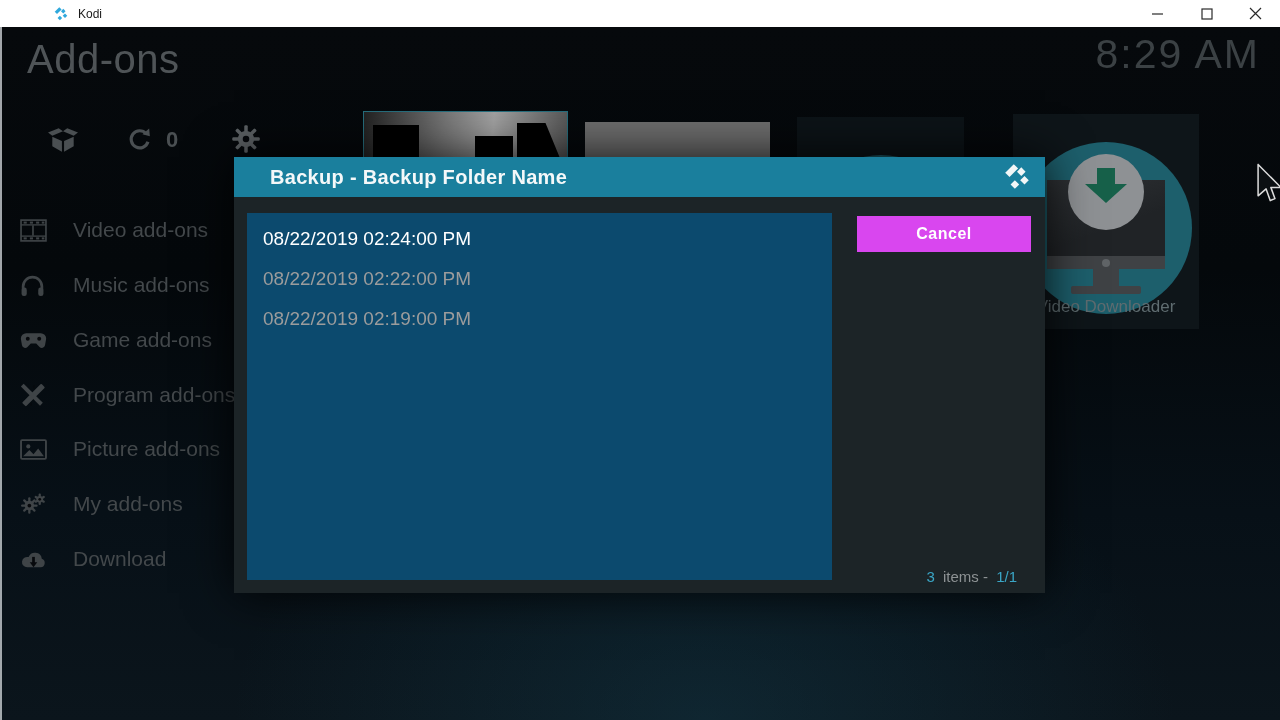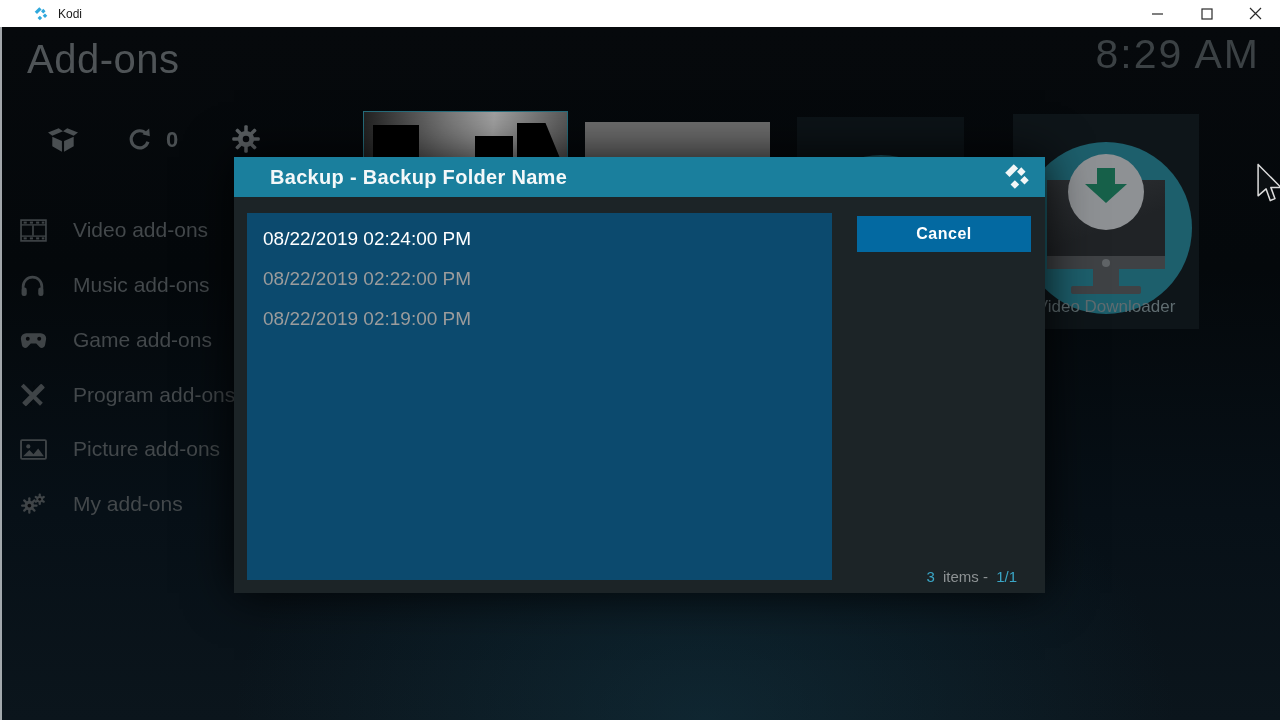--- a/index.html
+++ b/index.html
@@ -2,21 +2,21 @@
 <html><head>
 <meta charset="utf-8">
 <style>
   * { margin:0; padding:0; box-sizing:border-box; }
   html,body { width:1280px; height:720px; overflow:hidden; background:#000;
               font-family:"Liberation Sans", sans-serif; }
   #screen { position:absolute; top:0; left:0; width:1280px; height:720px; }
 
   
   .titlebar { position:absolute; top:0; left:0; right:0; height:27px; background:#ffffff;
-              display:flex; align-items:center; z-index:40; }
+              display:flex; align-items:center; z-index:40;padding-left:20px; }
   .app-icon { margin-left:33px; width:16px; height:16px; }
   .title-text { margin-left:9px; font-size:12px; color:#1a1a1a; }
   .win-controls { margin-left:auto; display:flex; height:100%; }
   .win-btn { width:49px; height:100%; display:flex; align-items:center; justify-content:center; }
 
   
   .content { position:absolute; top:27px; left:0; right:0; bottom:0; overflow:hidden;
              background:linear-gradient(180deg,#06090c 0%,#04080b 35%,#071017 70%,#0b151c 100%); }
   .glow { position:absolute; left:15%; right:8%; top:50%; bottom:0;
           background:radial-gradient(ellipse at 52% 100%, rgba(23,70,88,0.35), transparent 65%); }
@@ -90,21 +90,21 @@
   .dialog-title { margin-left:36px; font-size:20px; font-weight:bold; color:#f4f8f9;
                   letter-spacing:.3px; }
   .dialog-logo { margin-left:auto; margin-right:13px; width:30px; height:30px; }
   .dialog-list { position:absolute; left:13px; top:56px; width:585px; height:367px;
                  background:#0c4a6e; }
   .list-row { position:absolute; left:0; right:0; height:40px; display:flex; align-items:center;
               padding-left:16px; font-size:19px; color:#9c9c9c; }
   .list-row.focused { color:#ffffff; }
   .row0 { top:6px; } .row1 { top:46px; } .row2 { top:86px; }
   .cancel-btn { position:absolute; left:623px; top:59px; width:174px; height:36px;
-                background:#0369a1; color:#ffffff; font-size:16px; font-weight:bold;
+                background:#d946ef; color:#ffffff; font-size:16px; font-weight:bold;
                 text-align:center; line-height:36px; letter-spacing:.5px; cursor:default; }
   .dialog-footer { position:absolute; right:28px; bottom:8px; font-size:15px; color:#8d9294; }
   .dialog-footer .accent { color:#3aa6c6; }
   .dialog-footer span { margin-left:4px; }
 
   
   .cursor { position:absolute; left:1257px; top:136px; z-index:50; }
 
   svg { display:block; }
 </style>
@@ -262,20 +262,30 @@
             <rect x="17.9" y="1.5" width="2.2" height="11" rx="1" transform="rotate(120 19 7)"></rect>
             <circle cx="19" cy="7" r="3.2"></circle>
           </g>
           <circle cx="9" cy="13" r="1.8" fill="#07090c"></circle>
           <circle cx="19" cy="7" r="1.3" fill="#07090c"></circle>
         </svg>
       </span>
       <span class="side-label">My add-ons</span>
     </div>
 
+    <div class="side-row" style="top:517px">
+      <span class="side-icon">
+        <svg viewBox="0 0 26 20" width="27" height="21">
+          <path d="M7 17.5 a5 5 0 1 1 1.3-9.8 A6.6 6.6 0 0 1 21 9.2 a4.3 4.3 0 0 1-1 8.3z" fill="#3f4447"></path>
+          <rect x="11.7" y="7.5" width="2.6" height="6" fill="#07090c"></rect>
+          <polygon points="9.4,12.6 16.6,12.6 13,17.4" fill="#07090c"></polygon>
+        </svg>
+      </span>
+      <span class="side-label">Download</span>
+    </div>
 
     <div class="tile tile1">
       <div class="t1b t1b1"></div>
       <div class="t1b t1b2"></div>
       <div class="t1b t1b3"></div>
     </div>
     <div class="tile tile2">
       <div class="t2ring"></div>
       <div class="t2inner"></div>
       <div class="t2core"></div>

